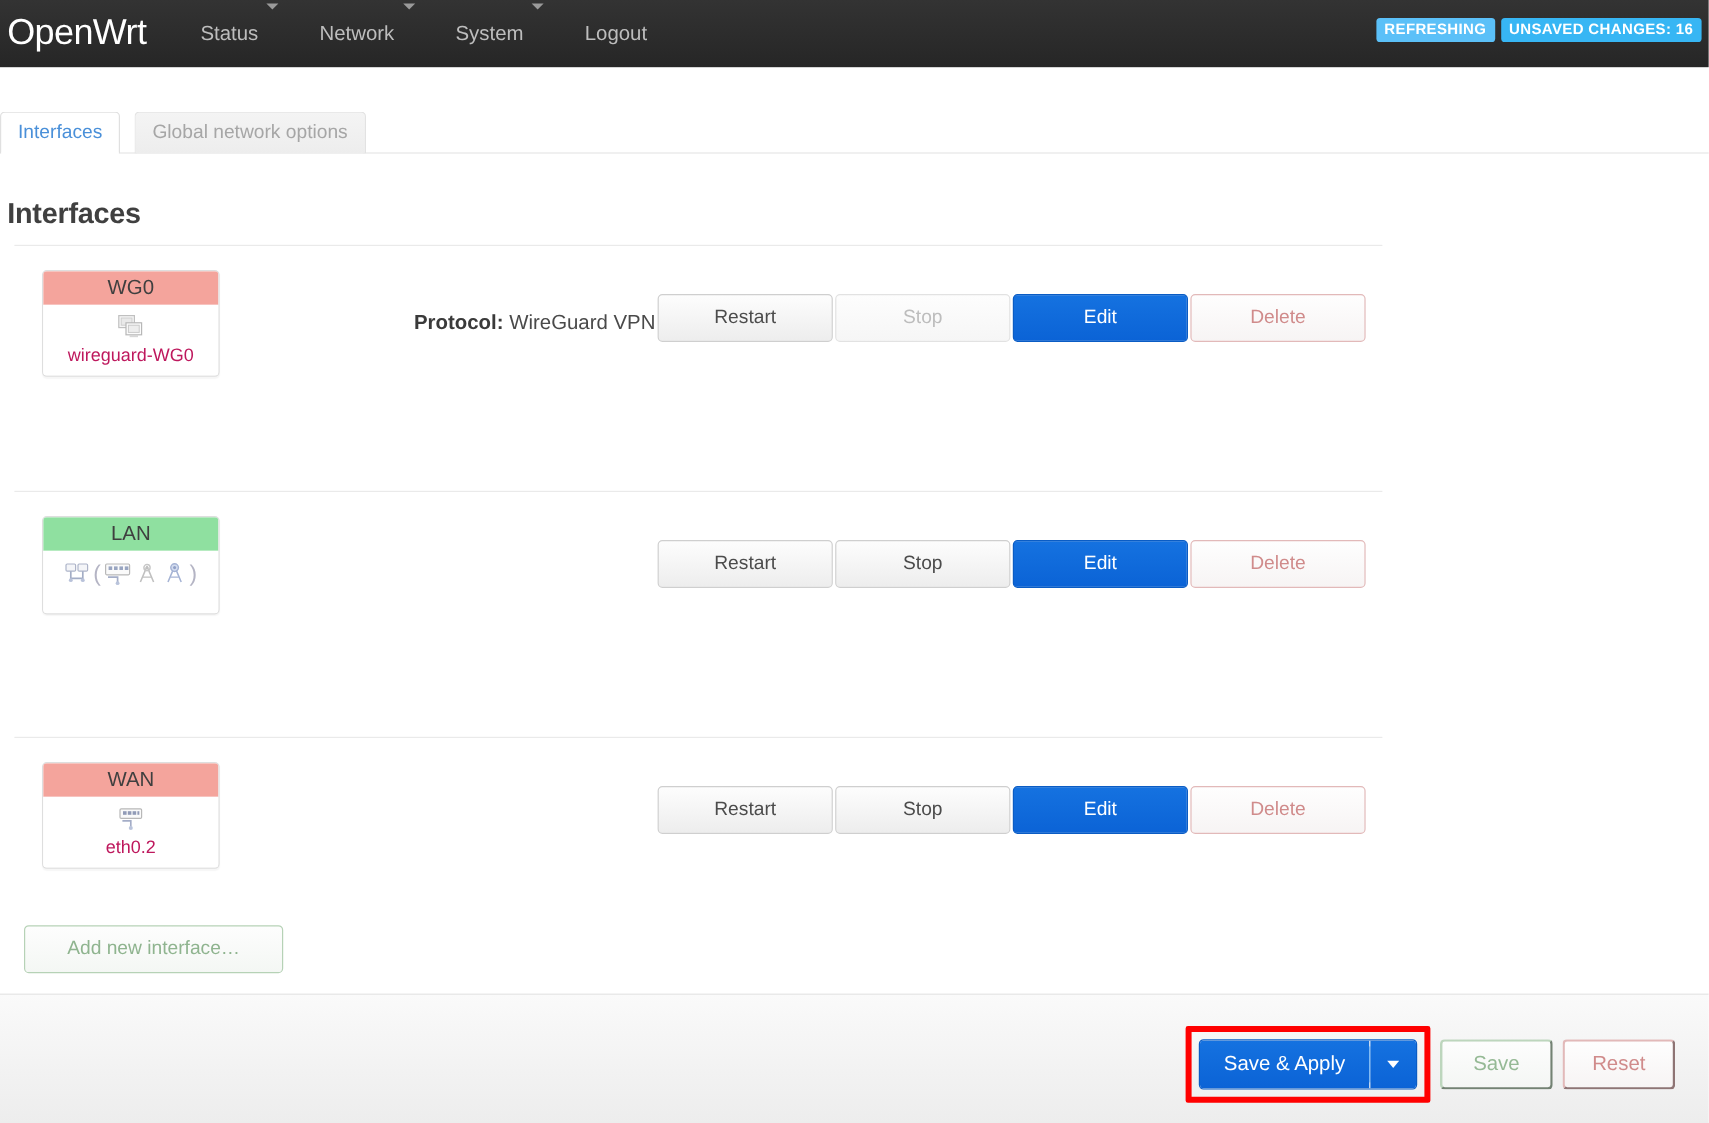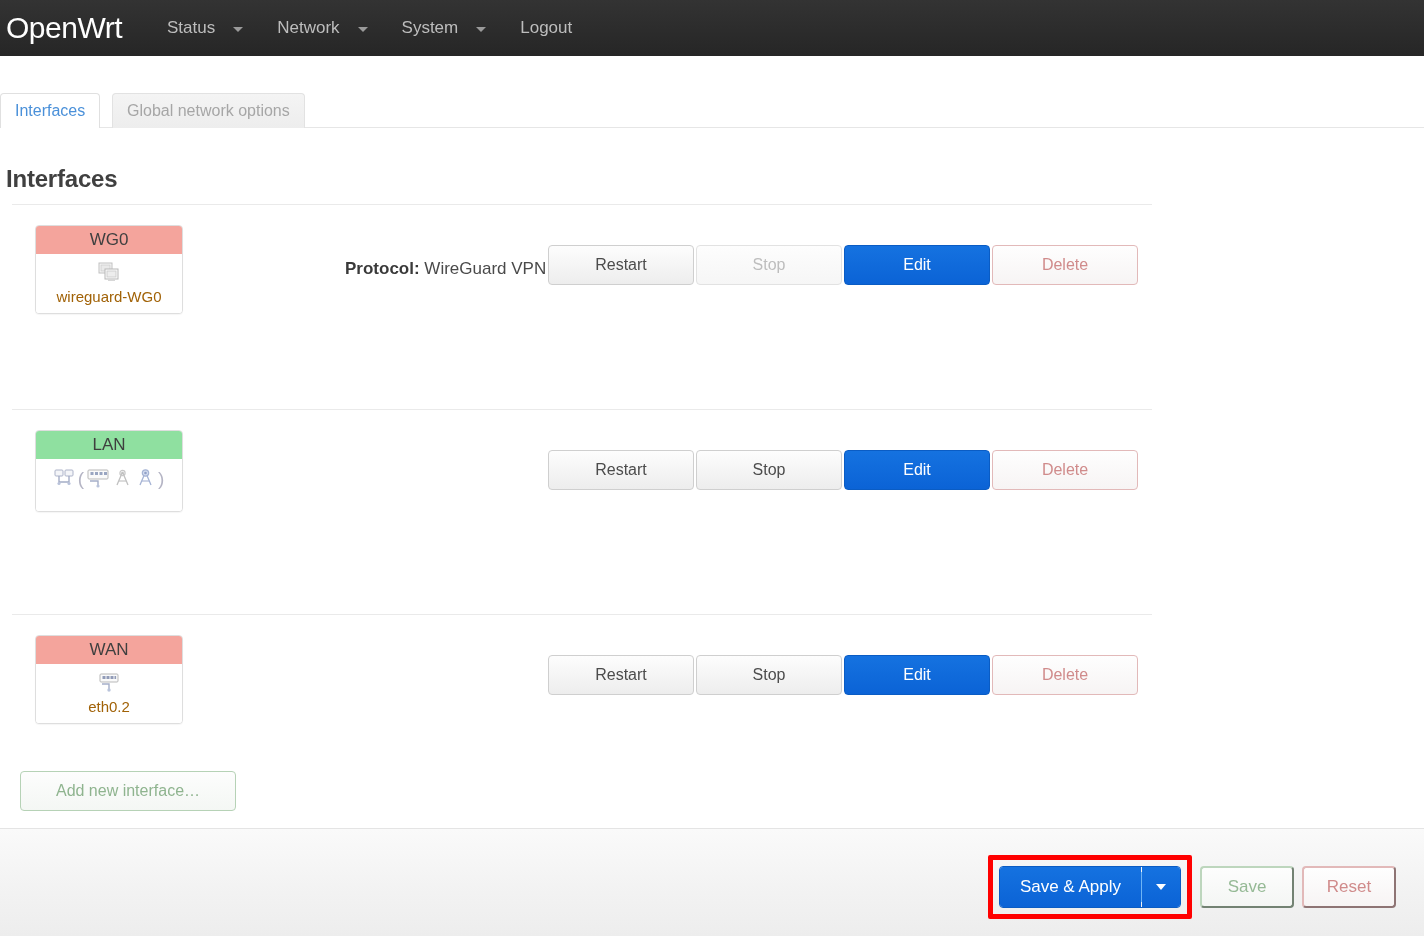--- a/index.html
+++ b/index.html
@@ -36,21 +36,21 @@
     white-space: nowrap;
   }
   .navitems { display: flex; align-items: center; }
   .navitem {
     color: #bdbdbd;
     font-size: 17px;
     padding: 0 17px;
     line-height: 56px;
     white-space: nowrap;
     cursor: pointer;
-    display: flex; align-items: center; gap: 18px;
+    display: flex; gap: 7px;
   }
   .caret {
     display: inline-block;
     width: 0; height: 0;
     border-left: 5px solid transparent;
     border-right: 5px solid transparent;
     border-top: 5px solid #9a9a9a;
     margin-top: 3px;
   }
   .badges {
@@ -156,21 +156,21 @@
     background: #fff;
   }
   .ifbadge-icons {
     display: flex; align-items: center; justify-content: center;
     gap: 2px;
     height: 26px;
     opacity: 0.62;
   }
   .ifbadge-label {
     font-size: 15px;
-    color: #a16207;
+    color: #be185d;
     margin-top: 2px;
     white-space: nowrap;
   }
   .paren {
     font-size: 19px;
     color: #6a6a8a;
     line-height: 1;
     opacity: 0.8;
   }
 
@@ -321,20 +321,24 @@
       </div>
       <div class="navitem">
         <span>System</span>
         <span class="caret"></span>
       </div>
       <div class="navitem">
         <span>Logout</span>
       </div>
     </div>
 
+    <div class="badges">
+      <span class="badge badge-refresh">REFRESHING</span>
+      <span class="badge badge-unsaved">UNSAVED CHANGES: 16</span>
+    </div>
   </div>
 
   <div class="tabstrip">
     <div class="tab tab-active">
       <span>Interfaces</span>
     </div>
     <div class="tab tab-inactive">
       <span>Global network options</span>
     </div>
   </div>

